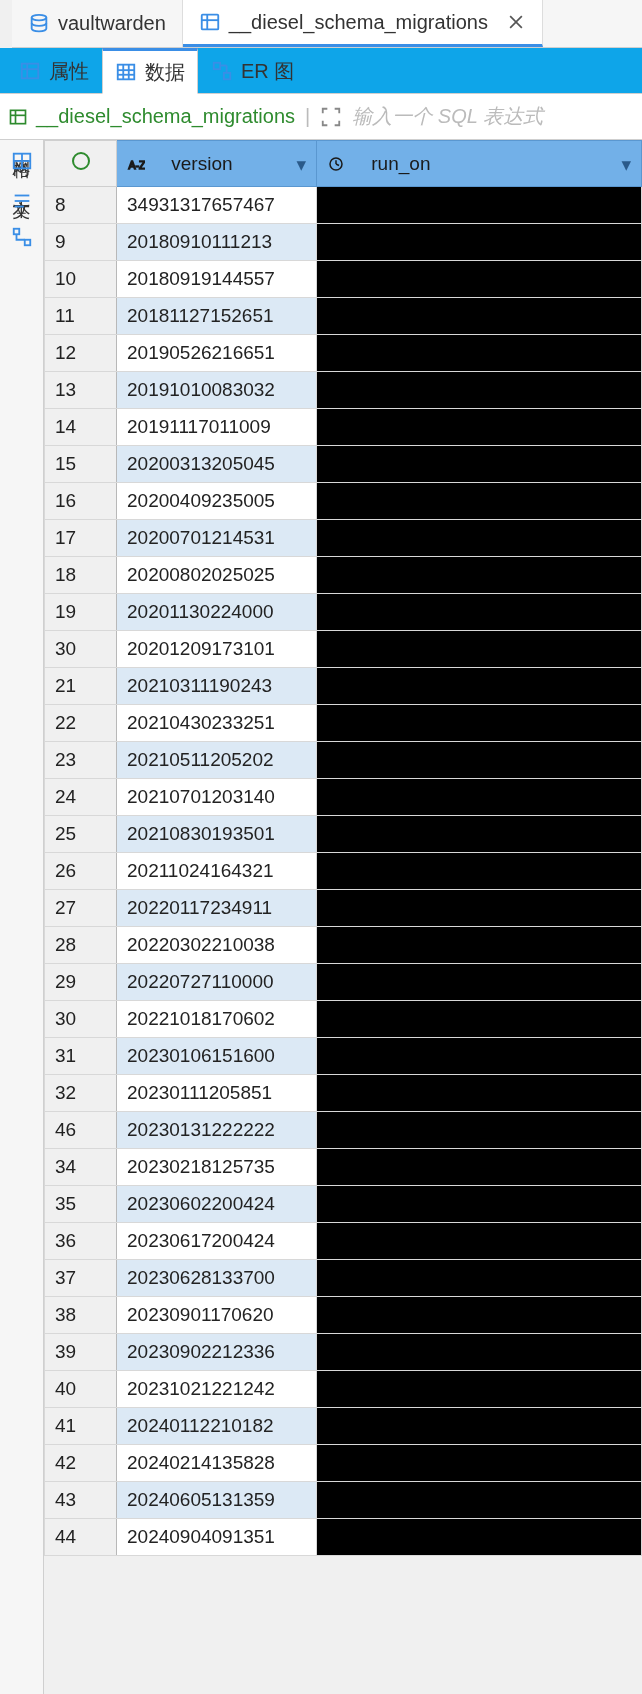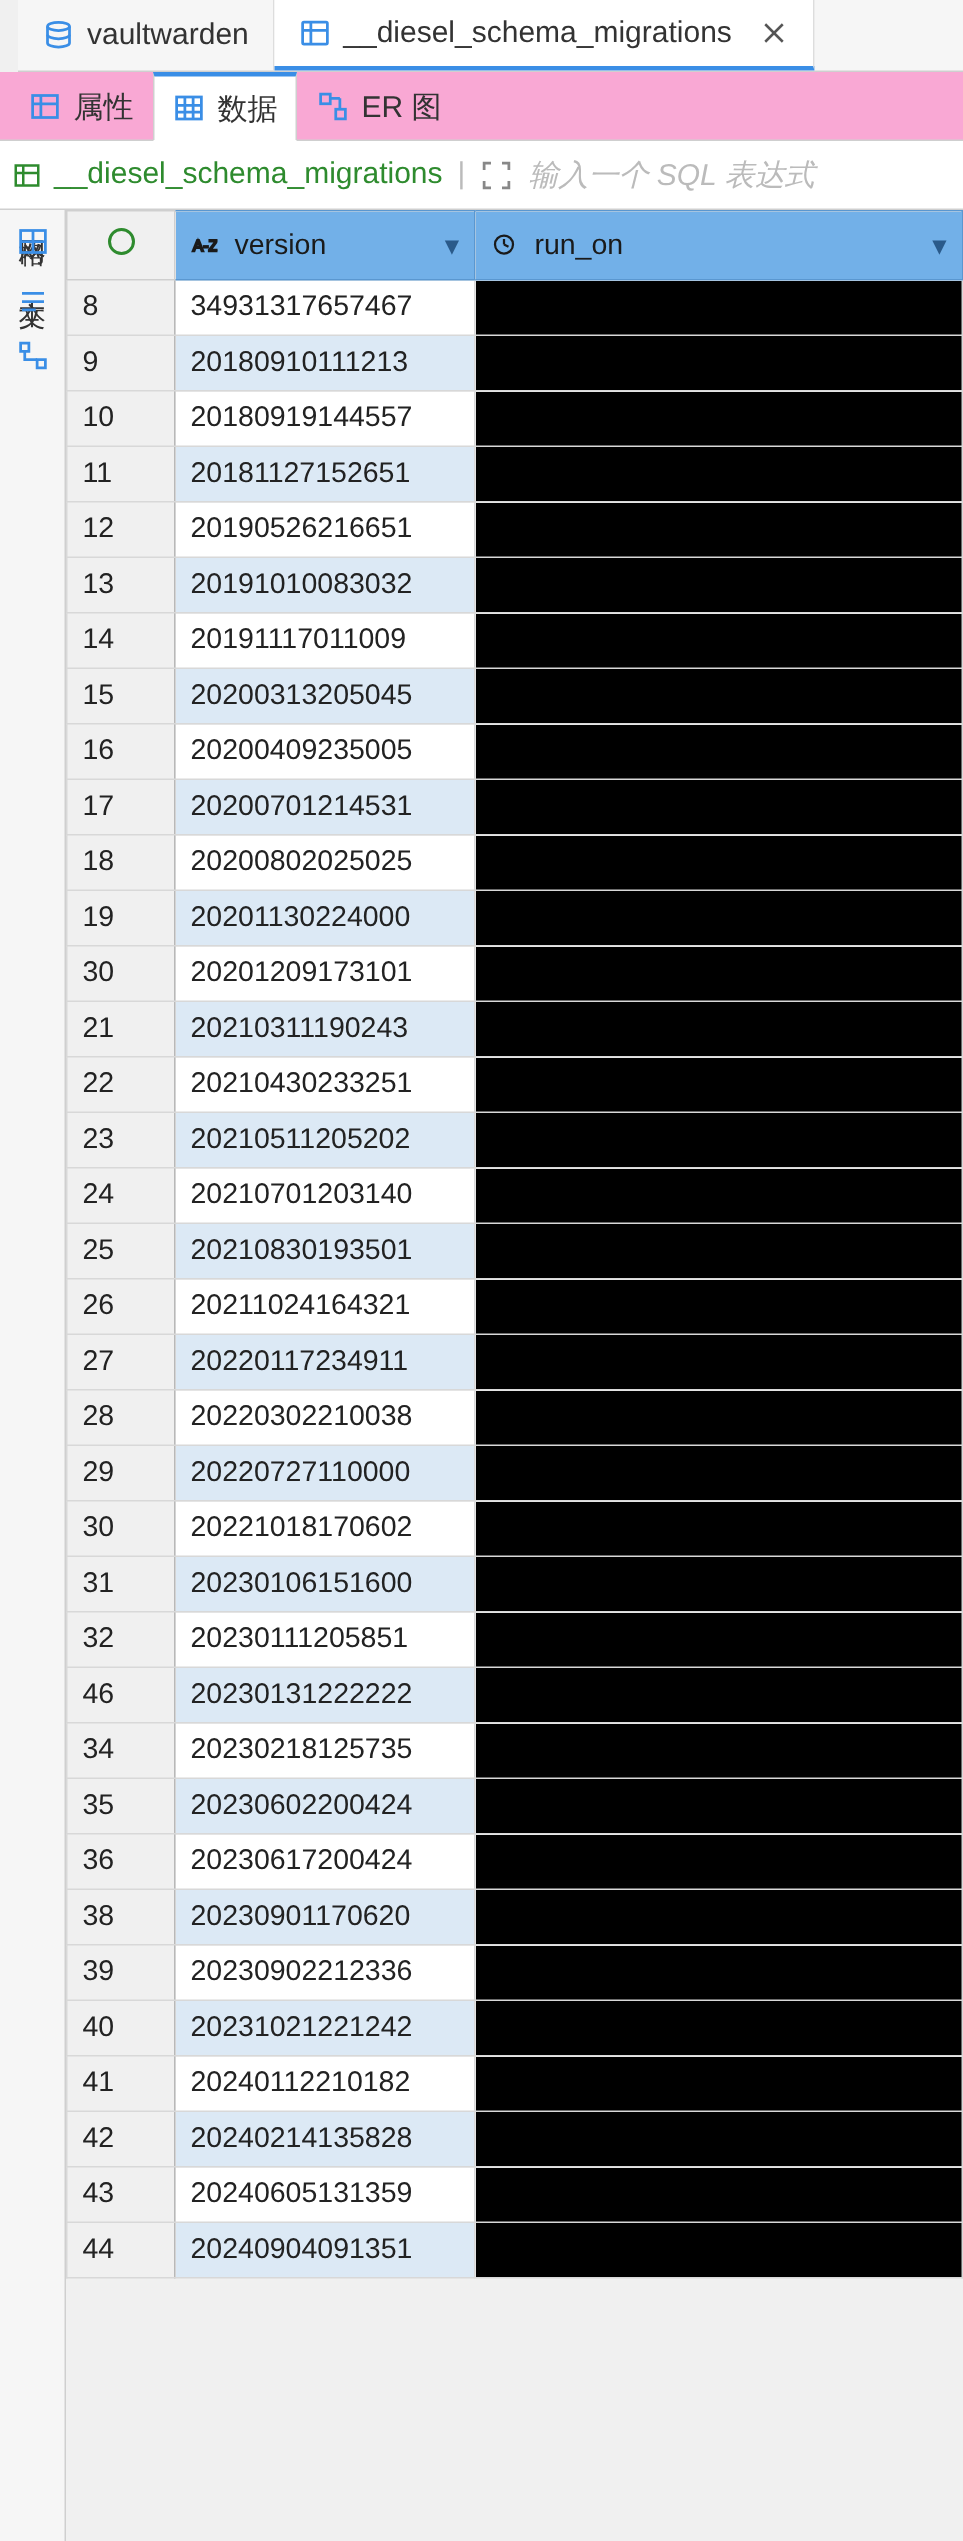--- a/index.html
+++ b/index.html
@@ -46,21 +46,21 @@
     width: 20px; height: 20px;
     display: inline-flex; align-items: center; justify-content: center;
     color: #555;
   }
 
   
   .sub-tabs {
     display: flex;
     align-items: stretch;
     height: 46px;
-    background: #f9a8d4;
+    background: #0ea5e9;
     border-bottom: 1px solid #cfcfcf;
     padding-left: 6px;
   }
   .sub-tab {
     display: flex;
     align-items: center;
     gap: 8px;
     padding: 0 12px;
     cursor: pointer;
     font-size: 20px;
@@ -168,21 +168,21 @@
   thead th .sort-arrow {
     position: absolute;
     right: 10px;
     top: 50%;
     transform: translateY(-50%);
     color: #2a5a8a;
   }
   thead th .col-icon {
     display: inline-flex;
     vertical-align: middle;
-    margin-right: 6px;
+    margin-right: 21px;
   }
   .record-dot {
     width: 18px; height: 18px;
     border: 2.5px solid #2e8b2e;
     border-radius: 50%;
     display: inline-block;
   }
 
   tbody td {
     border: 1px solid #d8d8d8;
@@ -502,20 +502,25 @@
             <td class="rownum">35</td>
             <td class="cell">20230602200424</td>
             <td class="cell redacted"></td>
           </tr>
           <tr>
             <td class="rownum">36</td>
             <td class="cell">20230617200424</td>
             <td class="cell redacted"></td>
           </tr>
           <tr>
+            <td class="rownum">37</td>
+            <td class="cell">20230628133700</td>
+            <td class="cell redacted"></td>
+          </tr>
+          <tr>
             <td class="rownum">38</td>
             <td class="cell">20230901170620</td>
             <td class="cell redacted"></td>
           </tr>
           <tr>
             <td class="rownum">39</td>
             <td class="cell">20230902212336</td>
             <td class="cell redacted"></td>
           </tr>
           <tr>

